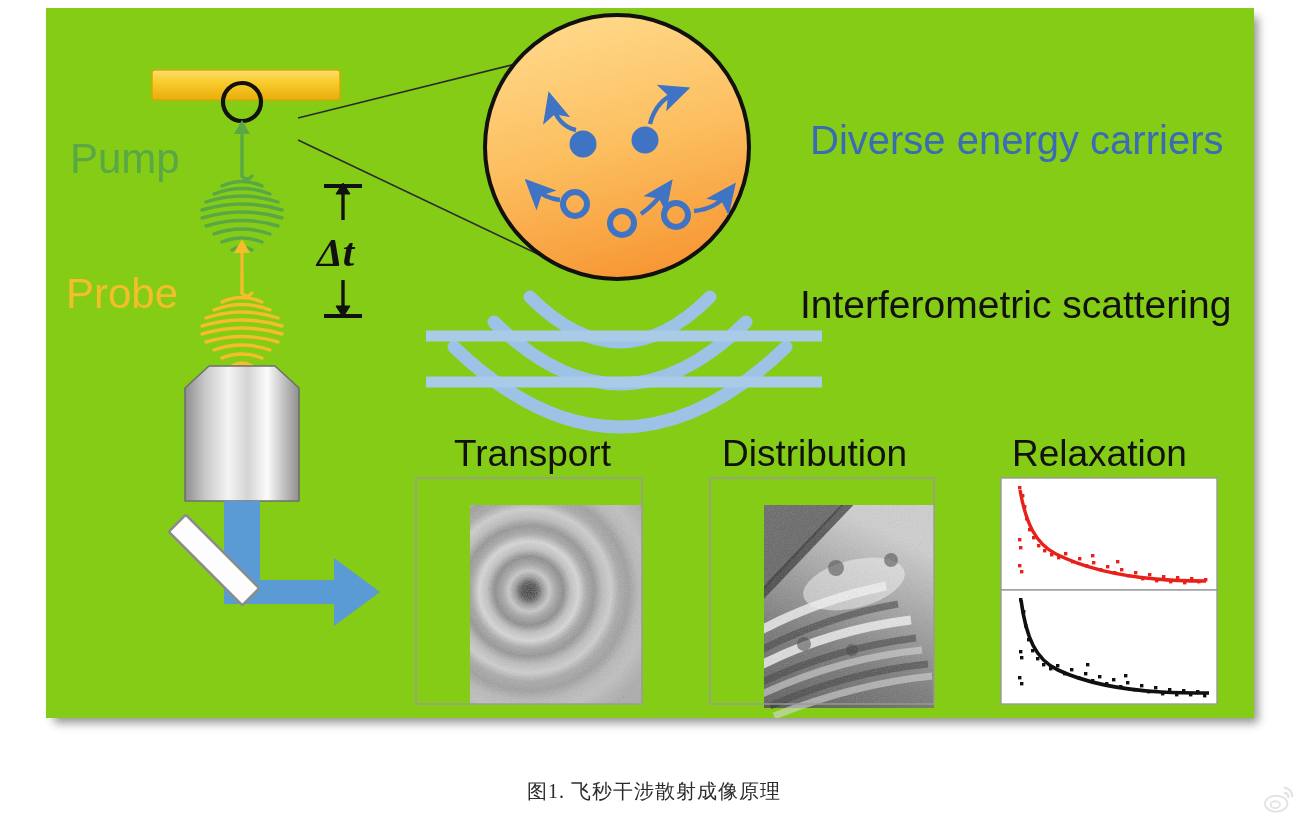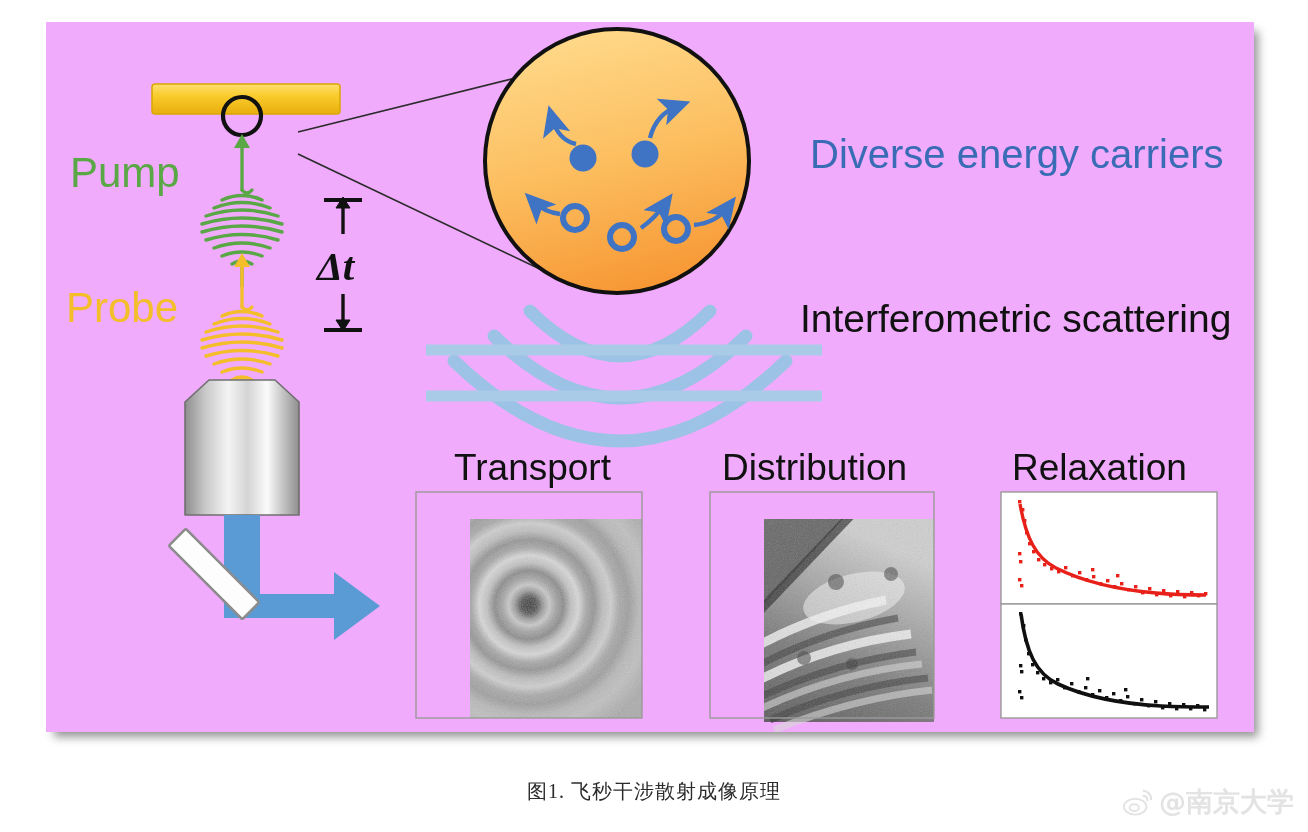--- a/index.html
+++ b/index.html
@@ -2,22 +2,22 @@
 <html><head>
 <meta charset="utf-8">
 <style>
   html,body{margin:0;padding:0;}
   body{
     width:1308px;height:832px;background:#ffffff;
     font-family:"Liberation Sans", sans-serif;
     overflow:hidden;position:relative;
   }
   #figure-card{
-    position:absolute;left:46px;top:22px;width:1208px;height:710px;
-    background:#f0abfc;
+    position:absolute;left:46px;top:8px;width:1208px;height:710px;
+    background:#84cc16;
     box-shadow:6px 7px 9px -2px rgba(0,0,0,0.42);
   }
   #figure-svg{position:absolute;left:0;top:0;width:1208px;height:710px;display:block;}
 
   .caption{
     position:absolute;left:0;top:778px;width:1308px;text-align:center;
     font-family:"Liberation Serif", serif;
     font-size:20px;color:#2b2b2b;letter-spacing:1px;
   }
   #watermark{
@@ -330,14 +330,13 @@
 
 <div class="caption">图1. 飞秒干涉散射成像原理</div>
 
 <div id="watermark">
   <svg class="wb-logo" viewBox="0 0 32 32">
     <ellipse cx="13" cy="21" rx="12" ry="8.5" fill="none" stroke="#e3e3e3" stroke-width="2"></ellipse>
     <ellipse cx="12" cy="22" rx="5" ry="3.6" fill="none" stroke="#e3e3e3" stroke-width="2"></ellipse>
     <path d="M22 4 a9 9 0 0 1 8 9" fill="none" stroke="#e3e3e3" stroke-width="2.4" stroke-linecap="round"></path>
     <path d="M22 9.5 a4.5 4.5 0 0 1 4 4.5" fill="none" stroke="#e3e3e3" stroke-width="2.4" stroke-linecap="round"></path>
   </svg>
-  <span>@南京大学</span>
 </div>
 
 </body></html>

